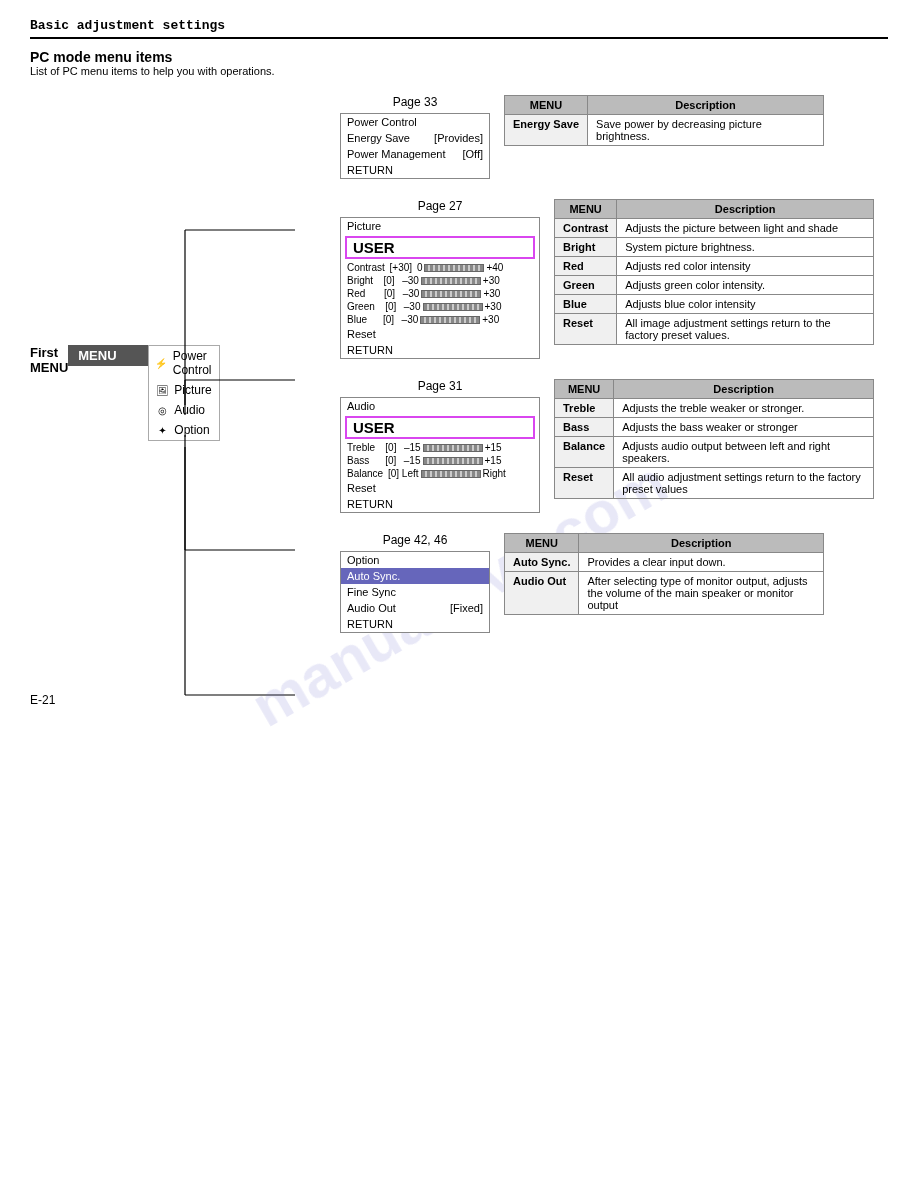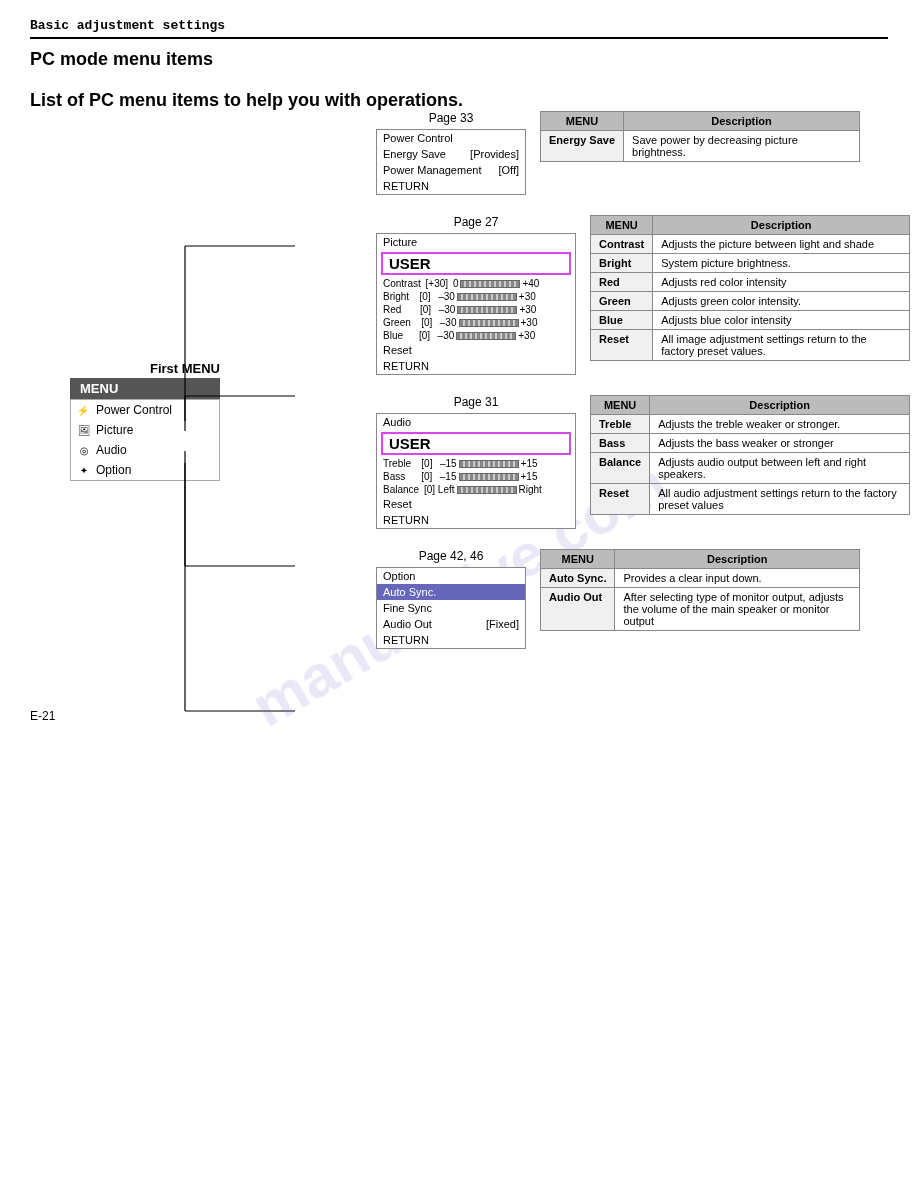--- a/index.html
+++ b/index.html
@@ -18,27 +18,28 @@
       padding-bottom: 4px;
       margin-bottom: 10px;
       font-family: Liberation Mono, monospace;
     }
     .page-header-title {
       font-size: 13px;
       font-weight: bold;
     }
 
     .section-title {
-      font-size: 18px;
-      font-weight: bold;
-      margin-bottom: 20px;
+      font-size: 14px;
+      font-weight: bold;
+      margin-bottom: 0;
     }
     .section-subtitle {
-      font-size: 18px;
-      font-weight: bold;
+      font-size: 11px;
+      font-weight: normal;
+      margin-bottom: 18px;
     }
 
     .first-menu-label {
       font-weight: bold;
       font-size: 13px;
       margin-bottom: 2px;
     }
 
     .menu-box {
       background: #555;
@@ -72,21 +73,20 @@
       justify-content: center;
       font-size: 10px;
     }
 
     .page-row {
       display: flex;
       flex-direction: row;
       align-items: flex-start;
       margin-bottom: 20px;
       gap: 14px;
-      margin-left: 36px;
     }
 
     .page-block {
       display: flex;
       flex-direction: column;
       align-items: flex-start;
     }
 
     .page-label {
       font-size: 12px;
@@ -204,22 +204,21 @@
       flex-direction: row;
       align-items: flex-start;
       gap: 0;
       position: relative;
     }
 
     .left-col {
       width: 190px;
       flex-shrink: 0;
       display: flex;
-      flex-direction: column;
-      align-items: flex-end;
+      align-items: flex-start;
       padding-top: 250px;
     }
 
     .right-col {
       flex: 1;
       display: flex;
       flex-direction: column;
     }
 
     

